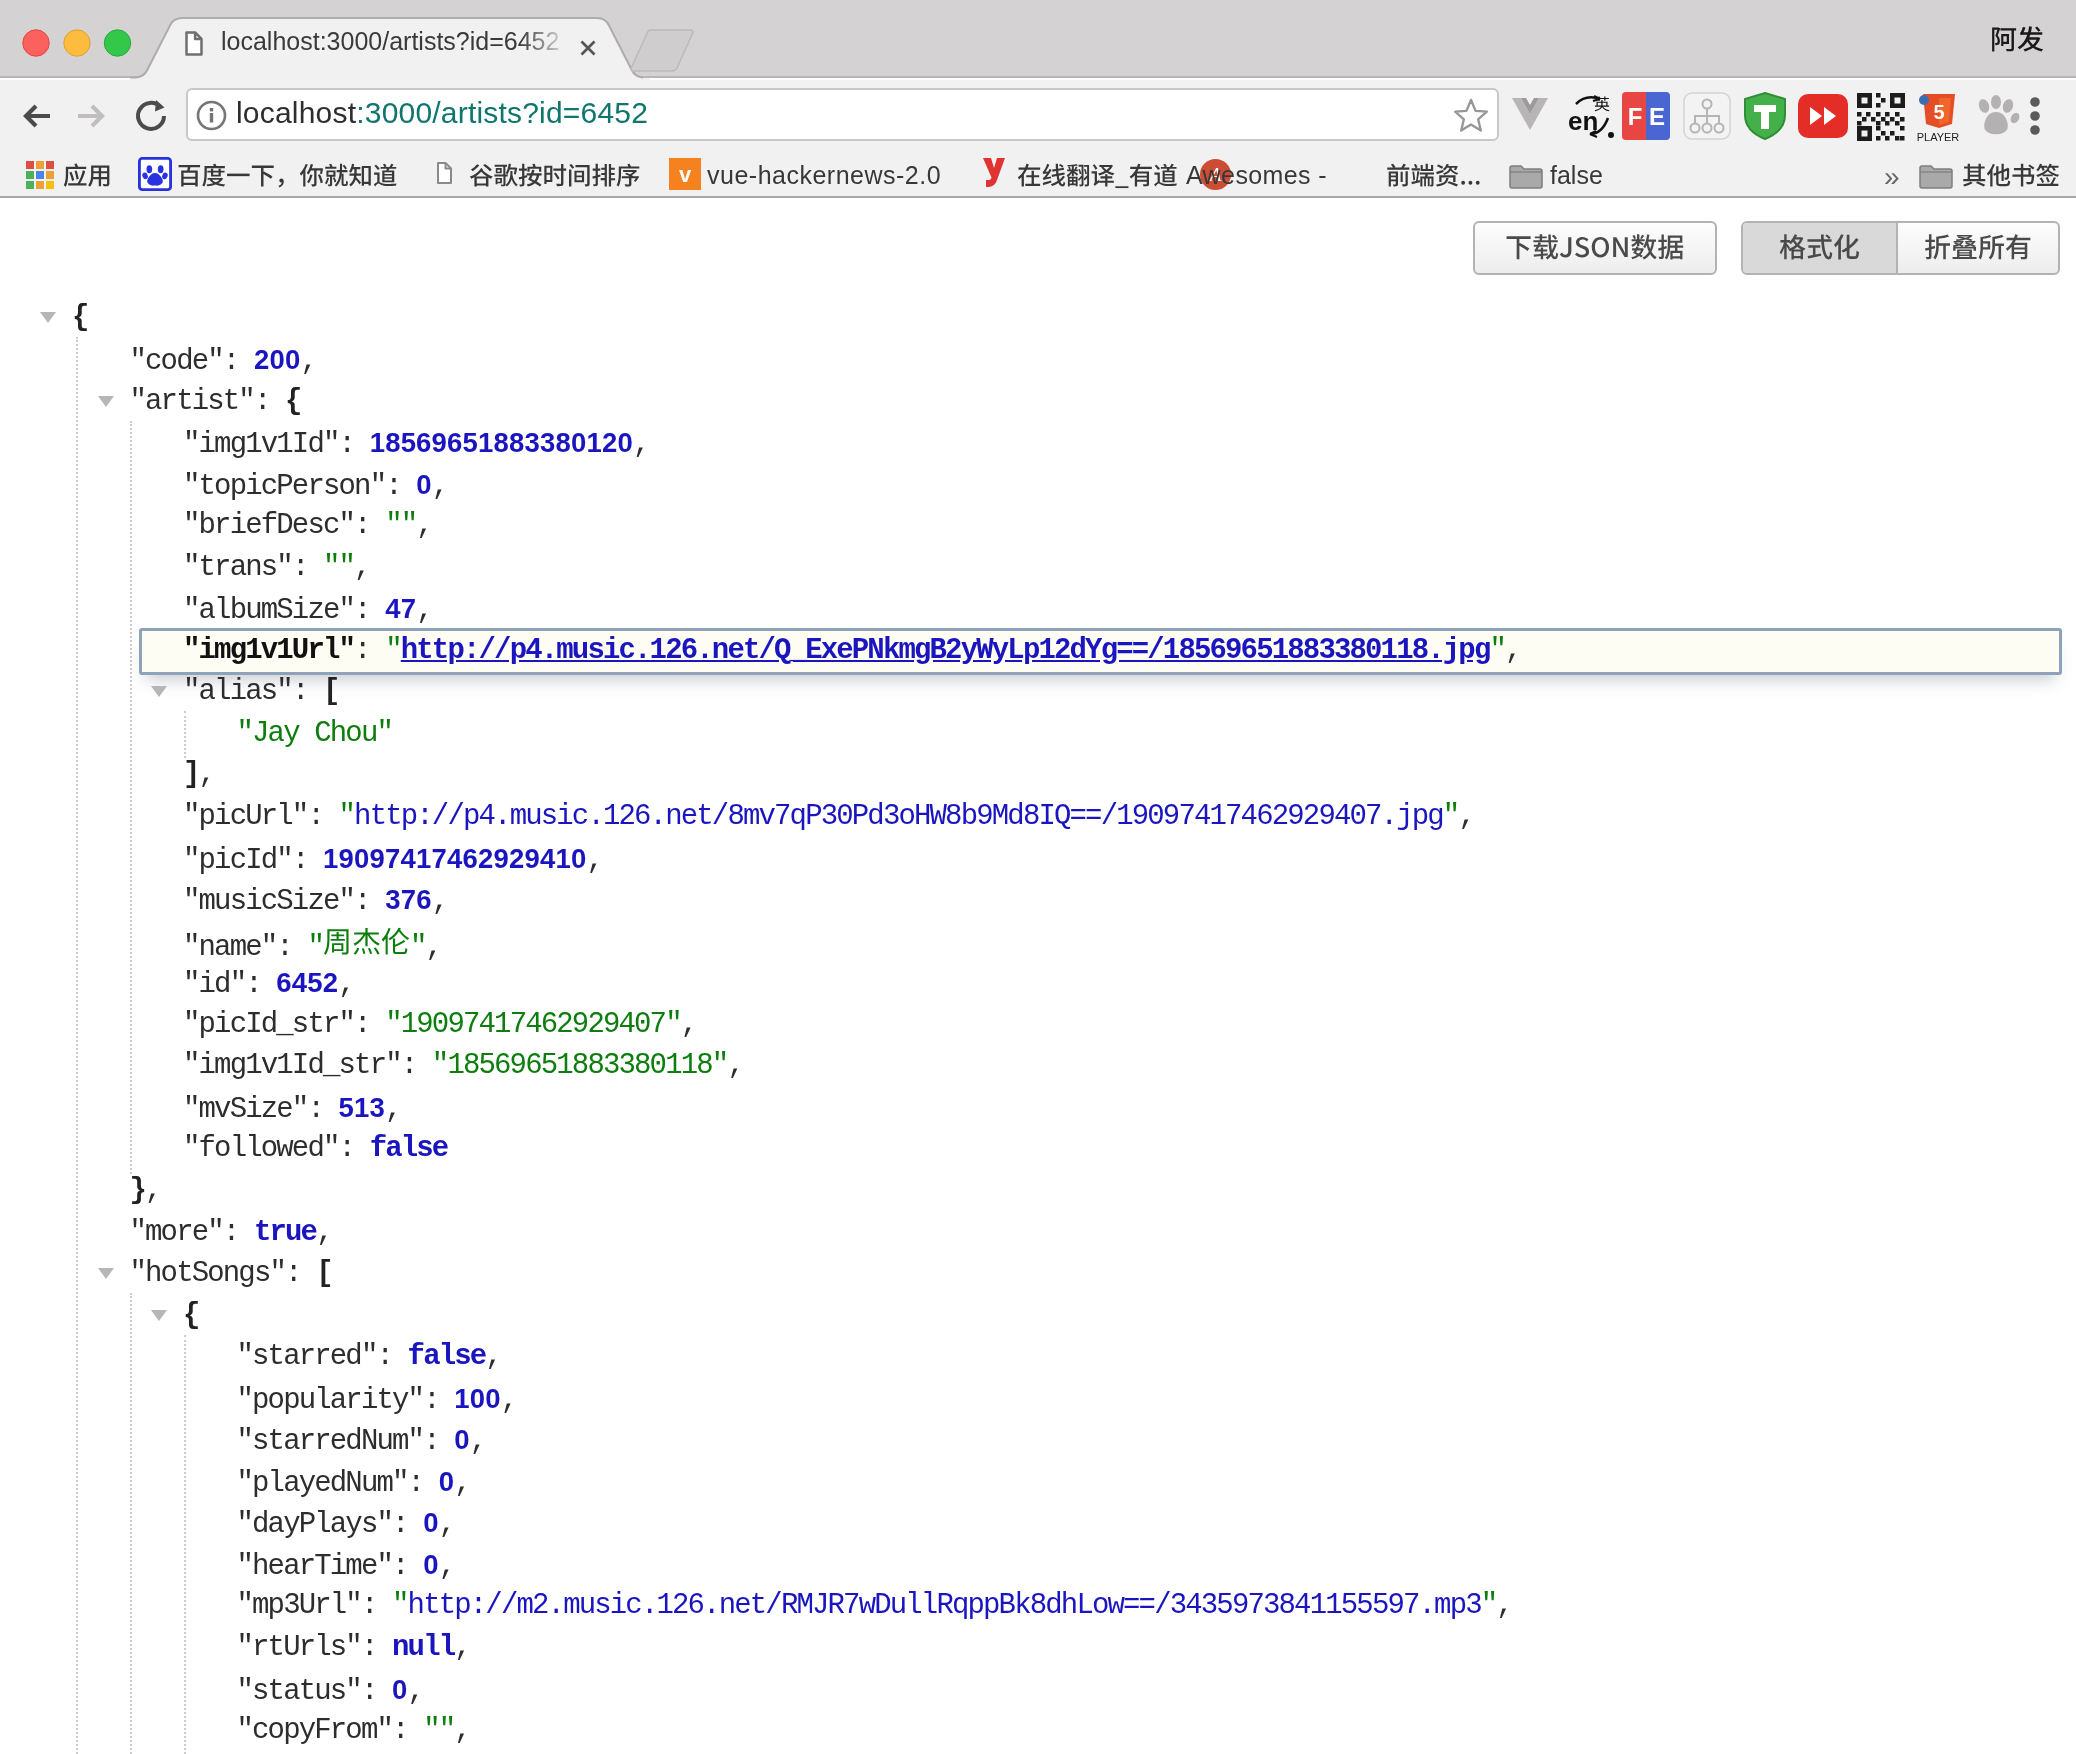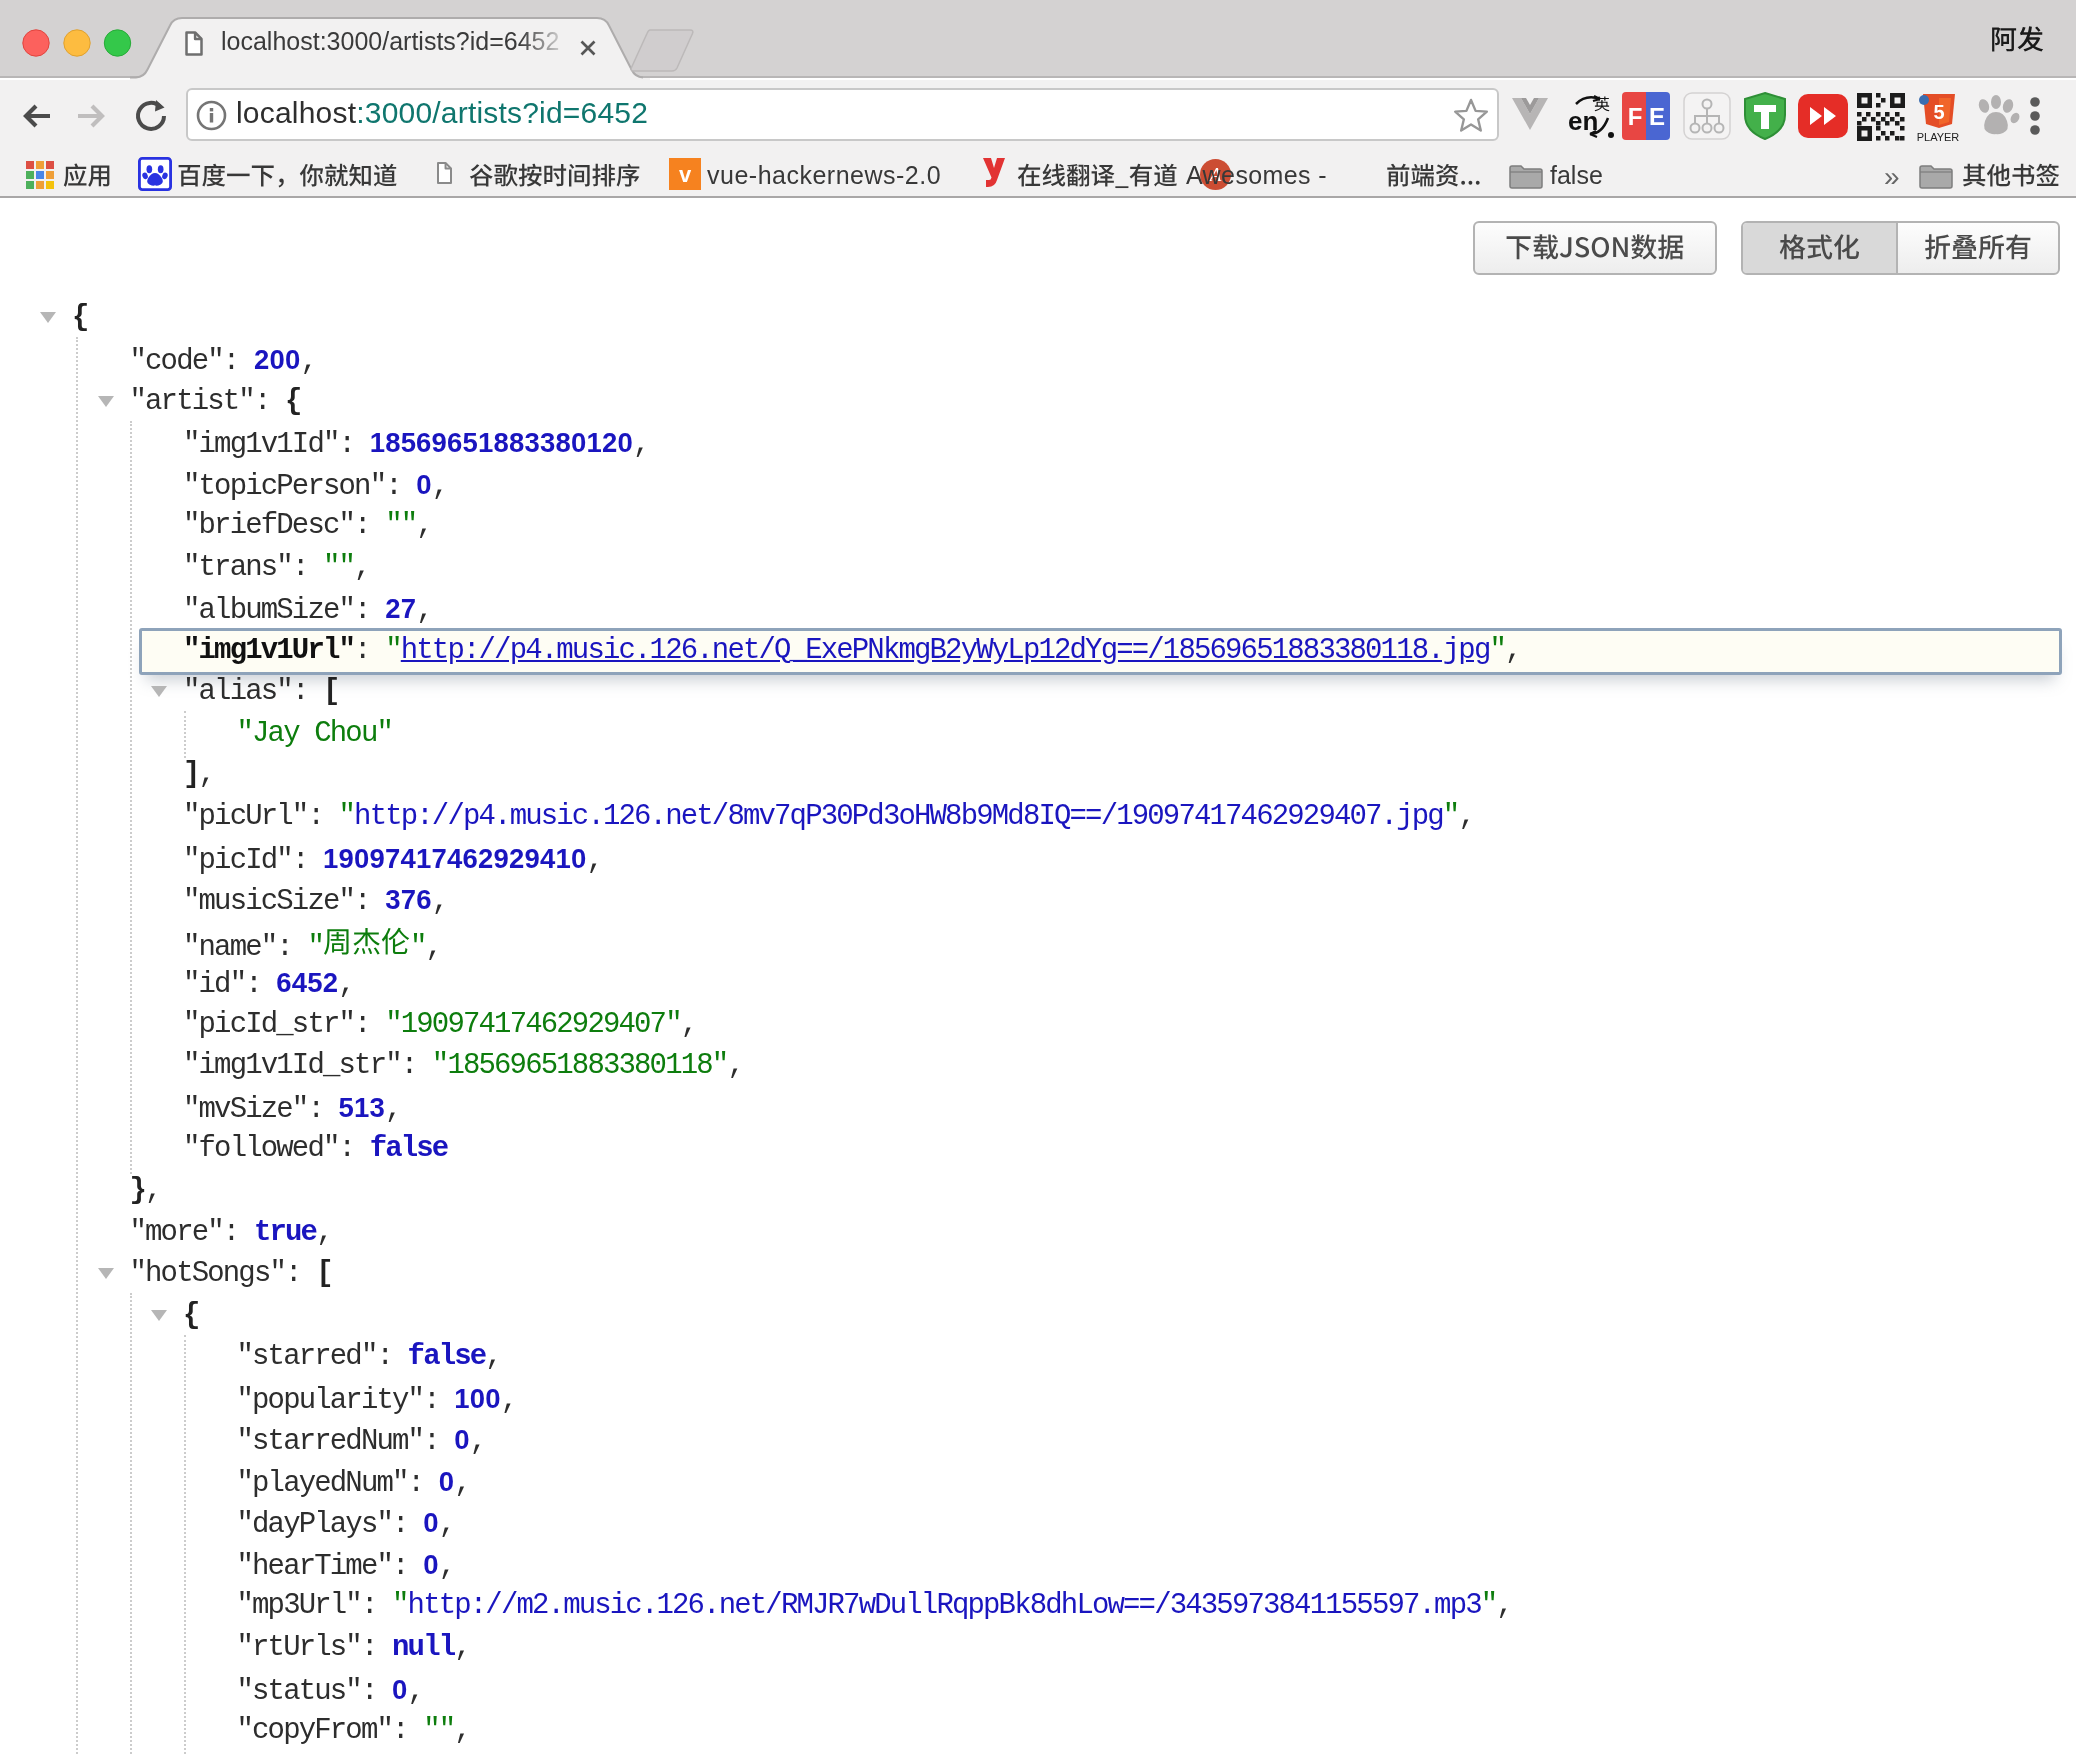--- a/index.html
+++ b/index.html
@@ -14,21 +14,21 @@
 .bmtext {position:absolute;top:161px;font-size:25px;color:#383838;white-space:nowrap}
 .btn {position:absolute;height:54px;border:2px solid #b3b3b3;border-radius:6px;background:linear-gradient(#fdfdfd,#ededed);display:flex;align-items:center;justify-content:center}
 .jr {position:absolute;left:0;height:41.55px;line-height:41.55px;white-space:pre;font-family:"Liberation Mono",monospace;font-size:29px;letter-spacing:-1.85px;color:#2d2d2d;z-index:3}
 .k {color:#2d2d2d}
 .kb {color:#111;font-weight:bold}
 .bb {color:#222;font-weight:bold}
 .n {color:#1a15bf;font-weight:bold;font-family:"Liberation Sans",sans-serif;font-size:27.5px;letter-spacing:.2px}
 .bo {color:#1a15bf;font-weight:bold}
 .s {color:#0d7d0d}
 .lnk {color:#1a15bf;}
-.lnkb {color:#1a15bf;text-decoration:underline;font-weight:normal}
+.lnkb {color:#1a15bf;text-decoration:underline;font-weight:bold}
 .tri {position:absolute;width:0;height:0;border-left:8px solid transparent;border-right:8px solid transparent;border-top:11px solid #b6b6b6;z-index:3}
 .gd {position:absolute;width:0;border-left:2px dotted #ccc;z-index:1}
 .hlbox {position:absolute;left:139px;width:1923px;height:47px;background:#fefdf4;border:3px solid #8ea3ba;border-radius:3px;z-index:2;box-shadow:0 12px 16px -7px rgba(125,135,150,.42)}
 </style></head><body>
 <div id="tabbar"></div>
 <div id="toolbar"></div>
 <div id="bmbar"></div>
 <svg class="abs" style="left:20px;top:28px" width="115" height="30" viewBox="0 0 115 30">
     <circle cx="16" cy="15" r="13.2" fill="#fc615d" stroke="#e1443e" stroke-width="1"></circle>
     <circle cx="57" cy="15" r="13.2" fill="#fdbc40" stroke="#e0a12e" stroke-width="1"></circle>
@@ -324,21 +324,21 @@
     </div>
 </div>
 <div class="hlbox" style="top:627.6px"></div>
 <div class="jr" style="top:297.4px;padding-left:72px"><span class="bb">{</span></div>
 <div class="jr" style="top:338.9px;padding-left:129.5px"><span class="k">"code"</span><span class="k">: </span><span class="n">200</span><span class="k">,</span></div>
 <div class="jr" style="top:380.5px;padding-left:129.5px"><span class="k">"artist"</span><span class="k">: </span><span class="bb">{</span></div>
 <div class="jr" style="top:422.0px;padding-left:183px"><span class="k">"img1v1Id"</span><span class="k">: </span><span class="n">18569651883380120</span><span class="k">,</span></div>
 <div class="jr" style="top:463.6px;padding-left:183px"><span class="k">"topicPerson"</span><span class="k">: </span><span class="n">0</span><span class="k">,</span></div>
 <div class="jr" style="top:505.1px;padding-left:183px"><span class="k">"briefDesc"</span><span class="k">: </span><span class="s">""</span><span class="k">,</span></div>
 <div class="jr" style="top:546.7px;padding-left:183px"><span class="k">"trans"</span><span class="k">: </span><span class="s">""</span><span class="k">,</span></div>
-<div class="jr" style="top:588.2px;padding-left:183px"><span class="k">"albumSize"</span><span class="k">: </span><span class="n">27</span><span class="k">,</span></div>
+<div class="jr" style="top:588.2px;padding-left:183px"><span class="k">"albumSize"</span><span class="k">: </span><span class="n">47</span><span class="k">,</span></div>
 <div class="jr hlrow" style="top:629.8px;padding-left:183px"><span class="kb">"img1v1Url"</span><span class="k">: </span><span class="s">"</span><span class="lnkb">http://p4.music.126.net/Q_ExePNkmgB2yWyLp12dYg==/18569651883380118.jpg</span><span class="s">"</span><span class="k">,</span></div>
 <div class="jr" style="top:671.3px;padding-left:183px"><span class="k">"alias"</span><span class="k">: </span><span class="bb">[</span></div>
 <div class="jr" style="top:712.9px;padding-left:236.5px"><span class="s">"Jay Chou"</span></div>
 <div class="jr" style="top:754.4px;padding-left:183px"><span class="bb">]</span><span class="k">,</span></div>
 <div class="jr" style="top:796.0px;padding-left:183px"><span class="k">"picUrl"</span><span class="k">: </span><span class="s">"</span><span class="lnk">http://p4.music.126.net/8mv7qP30Pd3oHW8b9Md8IQ==/19097417462929407.jpg</span><span class="s">"</span><span class="k">,</span></div>
 <div class="jr" style="top:837.5px;padding-left:183px"><span class="k">"picId"</span><span class="k">: </span><span class="n">19097417462929410</span><span class="k">,</span></div>
 <div class="jr" style="top:879.1px;padding-left:183px"><span class="k">"musicSize"</span><span class="k">: </span><span class="n">376</span><span class="k">,</span></div>
 <div class="jr" style="top:920.6px;padding-left:183px"><span class="k">"name"</span><span class="k">: </span><span class="s">"</span><svg style="display:inline-block;vertical-align:-8.5px" width="87.0" height="42.0" viewBox="0 0 3000 1450">
       <g fill="#0d7d0d" transform="translate(0,1080) scale(1,-1)">
         <path transform="translate(0,0)" d="M148 792V468C148 313 138 108 33 -38C50 -47 80 -71 93 -86C206 69 222 302 222 468V722H805V15C805 -2 798 -8 780 -9C763 -10 701 -11 636 -8C647 -27 658 -60 661 -79C751 -79 805 -78 836 -66C868 -54 880 -32 880 15V792ZM467 702V615H288V555H467V457H263V395H753V457H539V555H728V615H539V702ZM312 311V-8H381V48H701V311ZM381 250H631V108H381Z"></path>

